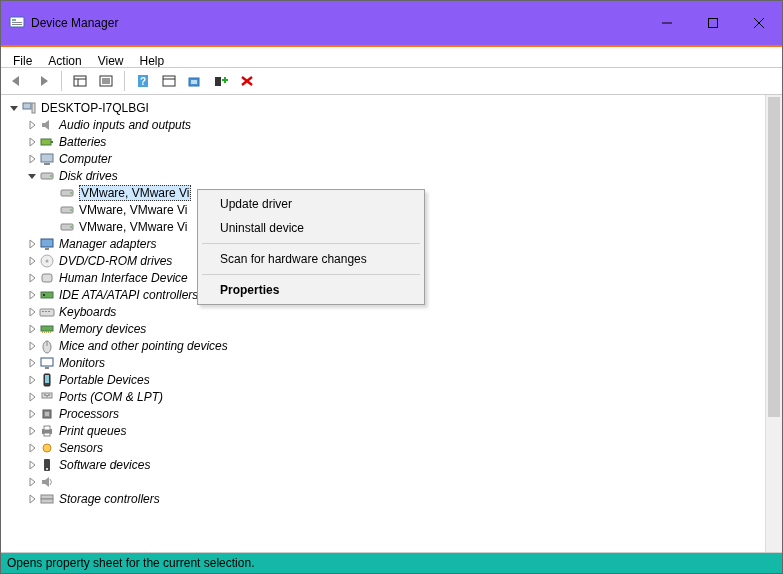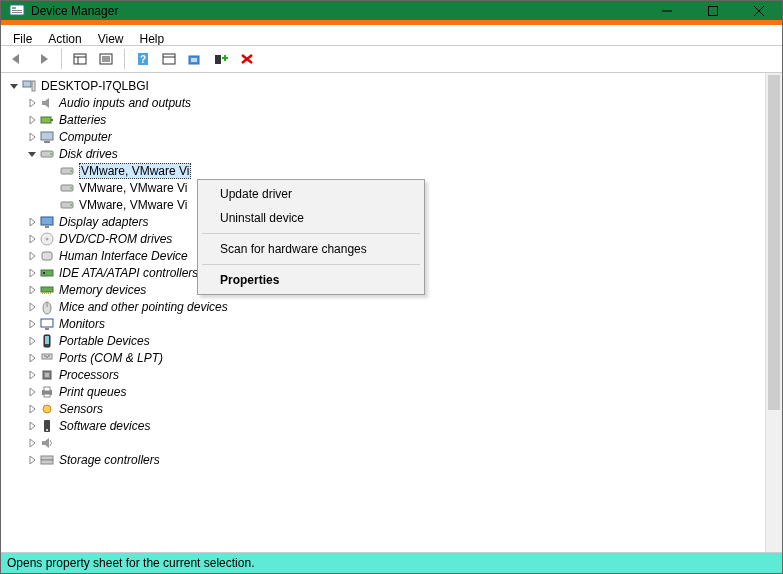--- a/index.html
+++ b/index.html
@@ -11,26 +11,26 @@
     width: 783px;
     height: 574px;
     border: 1px solid #666;
     display: flex;
     flex-direction: column;
     overflow: hidden;
     position: relative;
   }
   
   .titlebar {
-    height: 24px;
+    height: 46px;
     display: flex;
     align-items: center;
     padding: 0 0 0 8px;
-    background: #15803d;
-    border-bottom: 5px solid #f97316;
+    background: #8b5cf6;
+    border-bottom: 2px solid #f97316;
   }
   .title-icon { width:16px; height:16px; margin-right:6px; }
   .title-text { flex:1; font-size:12px; }
   .title-btns { display:flex; }
   .title-btn { width:46px; height:30px; display:flex; align-items:center; justify-content:center; }
   
   .menubar {
     height: 20px;
     display:flex;
     align-items:center;
@@ -94,27 +94,27 @@
   .indent0 { padding-left: 4px; }
   .indent1 { padding-left: 22px; font-style: italic; }
   .indent2 { padding-left: 42px; }
   
   .statusbar {
     height:20px;
     padding:2px 6px;
     font-size:12px;
     display:flex;
     align-items:center;
-    background:#5eead4;
+    background:#14b8a6;
   }
   
   .context-menu {
     position:absolute;
     left:196px;
-    top:178px;
+    top:188px;
     width:228px;
     background:#f2f2f2;
     border:1px solid #a0a0a0;
     box-shadow:3px 3px 3px rgba(0,0,0,0.15);
     padding:2px;
     z-index:100;
   }
   .ctx-item {
     padding:5px 20px;
     font-size:12px;
@@ -330,21 +330,21 @@
           <svg width="10" height="10">
             <path d="M3 1 L8 5 L3 9 Z" fill="none" stroke="#888"></path>
           </svg>
         </span>
         <span class="node-icon">
           <svg width="16" height="16">
             <rect x="2" y="3" width="12" height="8" fill="#7ad" stroke="#358"></rect>
             <rect x="6" y="12" width="4" height="2" fill="#888"></rect>
           </svg>
         </span>
-        <span class="node-label">Display adapters</span>
+        <span class="node-label">Manager adapters</span>
       </div>
       <div class="node indent1">
         <span class="expander">
           <svg width="10" height="10">
             <path d="M3 1 L8 5 L3 9 Z" fill="none" stroke="#888"></path>
           </svg>
         </span>
         <span class="node-icon">
           <svg width="16" height="16">
             <circle cx="8" cy="8" r="6" fill="#eee" stroke="#aaa"></circle>
@@ -372,20 +372,36 @@
             <path d="M3 1 L8 5 L3 9 Z" fill="none" stroke="#888"></path>
           </svg>
         </span>
         <span class="node-icon">
           <svg width="16" height="16">
             <rect x="2" y="5" width="12" height="6" fill="#6a5" stroke="#474"></rect>
             <rect x="4" y="7" width="2" height="2" fill="#333"></rect>
           </svg>
         </span>
         <span class="node-label">IDE ATA/ATAPI controllers</span>
+      </div>
+      <div class="node indent1">
+        <span class="expander">
+          <svg width="10" height="10">
+            <path d="M3 1 L8 5 L3 9 Z" fill="none" stroke="#888"></path>
+          </svg>
+        </span>
+        <span class="node-icon">
+          <svg width="16" height="16">
+            <rect x="1" y="5" width="14" height="7" rx="1" fill="#ddd" stroke="#888"></rect>
+            <rect x="3" y="7" width="2" height="1" fill="#888"></rect>
+            <rect x="6" y="7" width="2" height="1" fill="#888"></rect>
+            <rect x="9" y="7" width="2" height="1" fill="#888"></rect>
+          </svg>
+        </span>
+        <span class="node-label">Keyboards</span>
       </div>
       <div class="node indent1">
         <span class="expander">
           <svg width="10" height="10">
             <path d="M3 1 L8 5 L3 9 Z" fill="none" stroke="#888"></path>
           </svg>
         </span>
         <span class="node-icon">
           <svg width="16" height="16">
             <rect x="2" y="5" width="12" height="5" fill="#6a5" stroke="#474"></rect>

